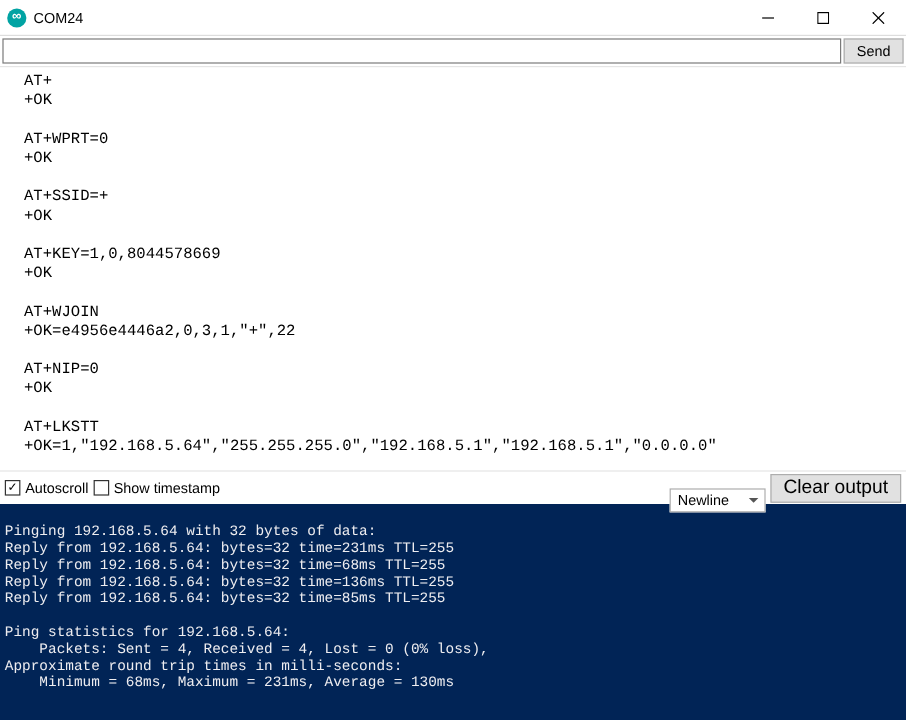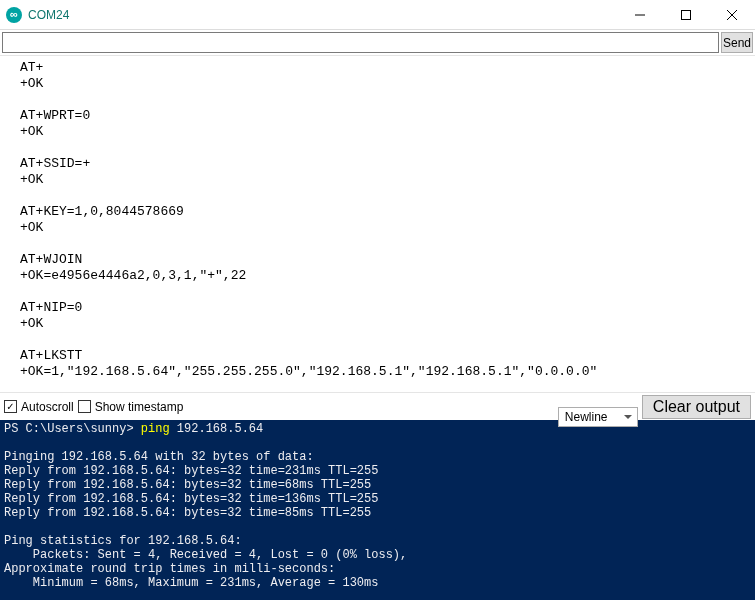--- a/index.html
+++ b/index.html
@@ -30,21 +30,21 @@
       position: relative;
       margin-right: 6px;
     }
     .titlebar-icon::before {
       content: "∞";
       color: #fff;
       font-size: 11px;
       font-weight: bold;
       line-height: 1;
     }
-    .titlebar-title { font-size: 12px; color: #0f766e; }
+    .titlebar-title { font-size: 12px; color: #000000; }
     .titlebar-spacer { flex: 1; }
     .titlebar-btn {
       width: 46px;
       height: 30px;
       display: flex;
       align-items: center;
       justify-content: center;
       font-family: "Segoe MDL2 Assets", sans-serif;
       font-size: 10px;
       color: #000;
@@ -57,21 +57,21 @@
       gap: 2px;
       border-bottom: 1px solid #e5e5e5;
     }
     .input-box {
       flex: 1;
       border: 1px solid #7a7a7a;
       padding: 2px 4px;
       font-size: 12px;
     }
     .send-btn {
-      width: 32px;
+      width: 50px;
       background: #e1e1e1;
       border: 1px solid #adadad;
       font-size: 12px;
       text-align: center;
       display: flex; align-items: center; justify-content: center;
     }
     .output {
       height: 336px;
       overflow-y: scroll;
       padding: 4px 20px;
@@ -207,21 +207,21 @@
   </div>
   <div class="checkbox-wrap">
     <div class="checkbox" id="cb-ts"></div>
     <span>Show timestamp</span>
   </div>
   <div class="bottombar-spacer"></div>
   <div class="select">Newline</div>
   <div class="clear-btn">Clear output</div>
 </div>
 
-<div class="terminal" id="terminal"><div><span class="ps-prompt">PS C:\Users\sunny&gt; </span><span class="ps-cmd">ping </span><span class="ps-arg">192.168.5.64</span></div><div>
+<div class="terminal" id="terminal"><div>
 Pinging 192.168.5.64 with 32 bytes of data:
 Reply from 192.168.5.64: bytes=32 time=231ms TTL=255
 Reply from 192.168.5.64: bytes=32 time=68ms TTL=255
 Reply from 192.168.5.64: bytes=32 time=136ms TTL=255
 Reply from 192.168.5.64: bytes=32 time=85ms TTL=255
 
 Ping statistics for 192.168.5.64:
     Packets: Sent = 4, Received = 4, Lost = 0 (0% loss),
 Approximate round trip times in milli-seconds:
     Minimum = 68ms, Maximum = 231ms, Average = 130ms</div></div>

